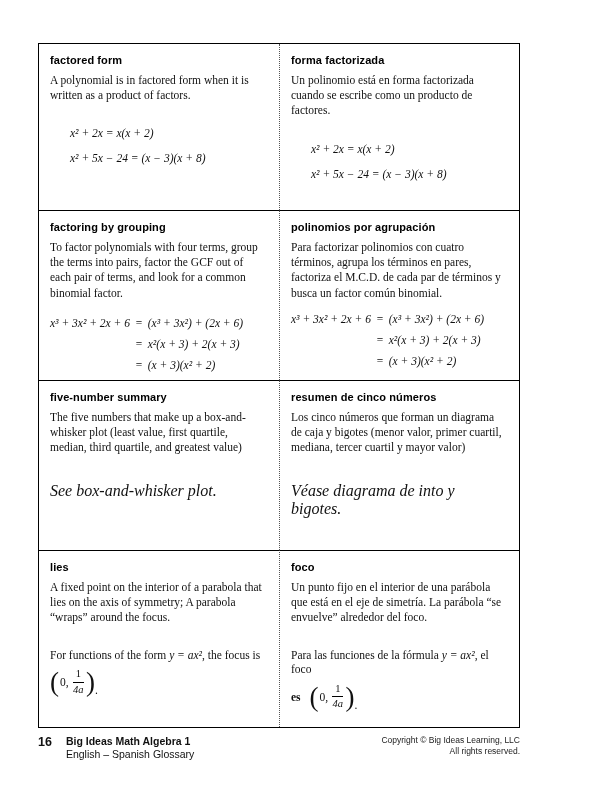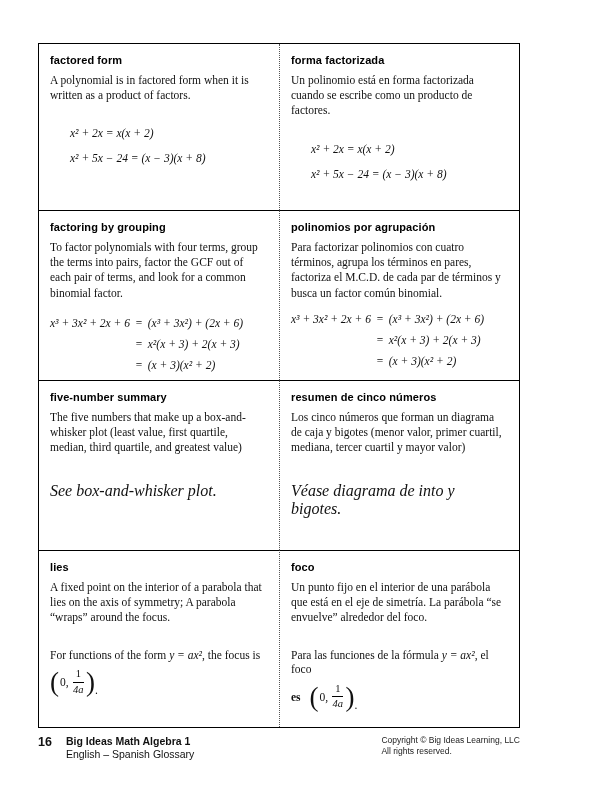--- a/index.html
+++ b/index.html
@@ -53,21 +53,21 @@
 
   .footer {
     position:absolute; left:38px; top:735px; width:482px;
     display:flex; justify-content:space-between; align-items:flex-start;
     font-family:"Liberation Sans", sans-serif;
   }
   .footer-left { display:flex; align-items:flex-start; }
   .page-num { font-weight:bold; font-size:12.5px; margin-right:14px; margin-top:0; }
   .book-title { font-weight:bold; font-size:10.5px; line-height:1.25; }
   .book-sub { font-size:10.5px; line-height:1.25; }
-  .footer-right { text-align:left; font-size:8.5px; line-height:1.3; color:#222; }
+  .footer-right { text-align:right; font-size:8.5px; line-height:1.3; color:#222; }
 </style>
 </head>
 <body>
 
 <div class="page">
 
   <div class="glossary-table">
 
     <div class="cell">
       <div class="term">factored form</div>

